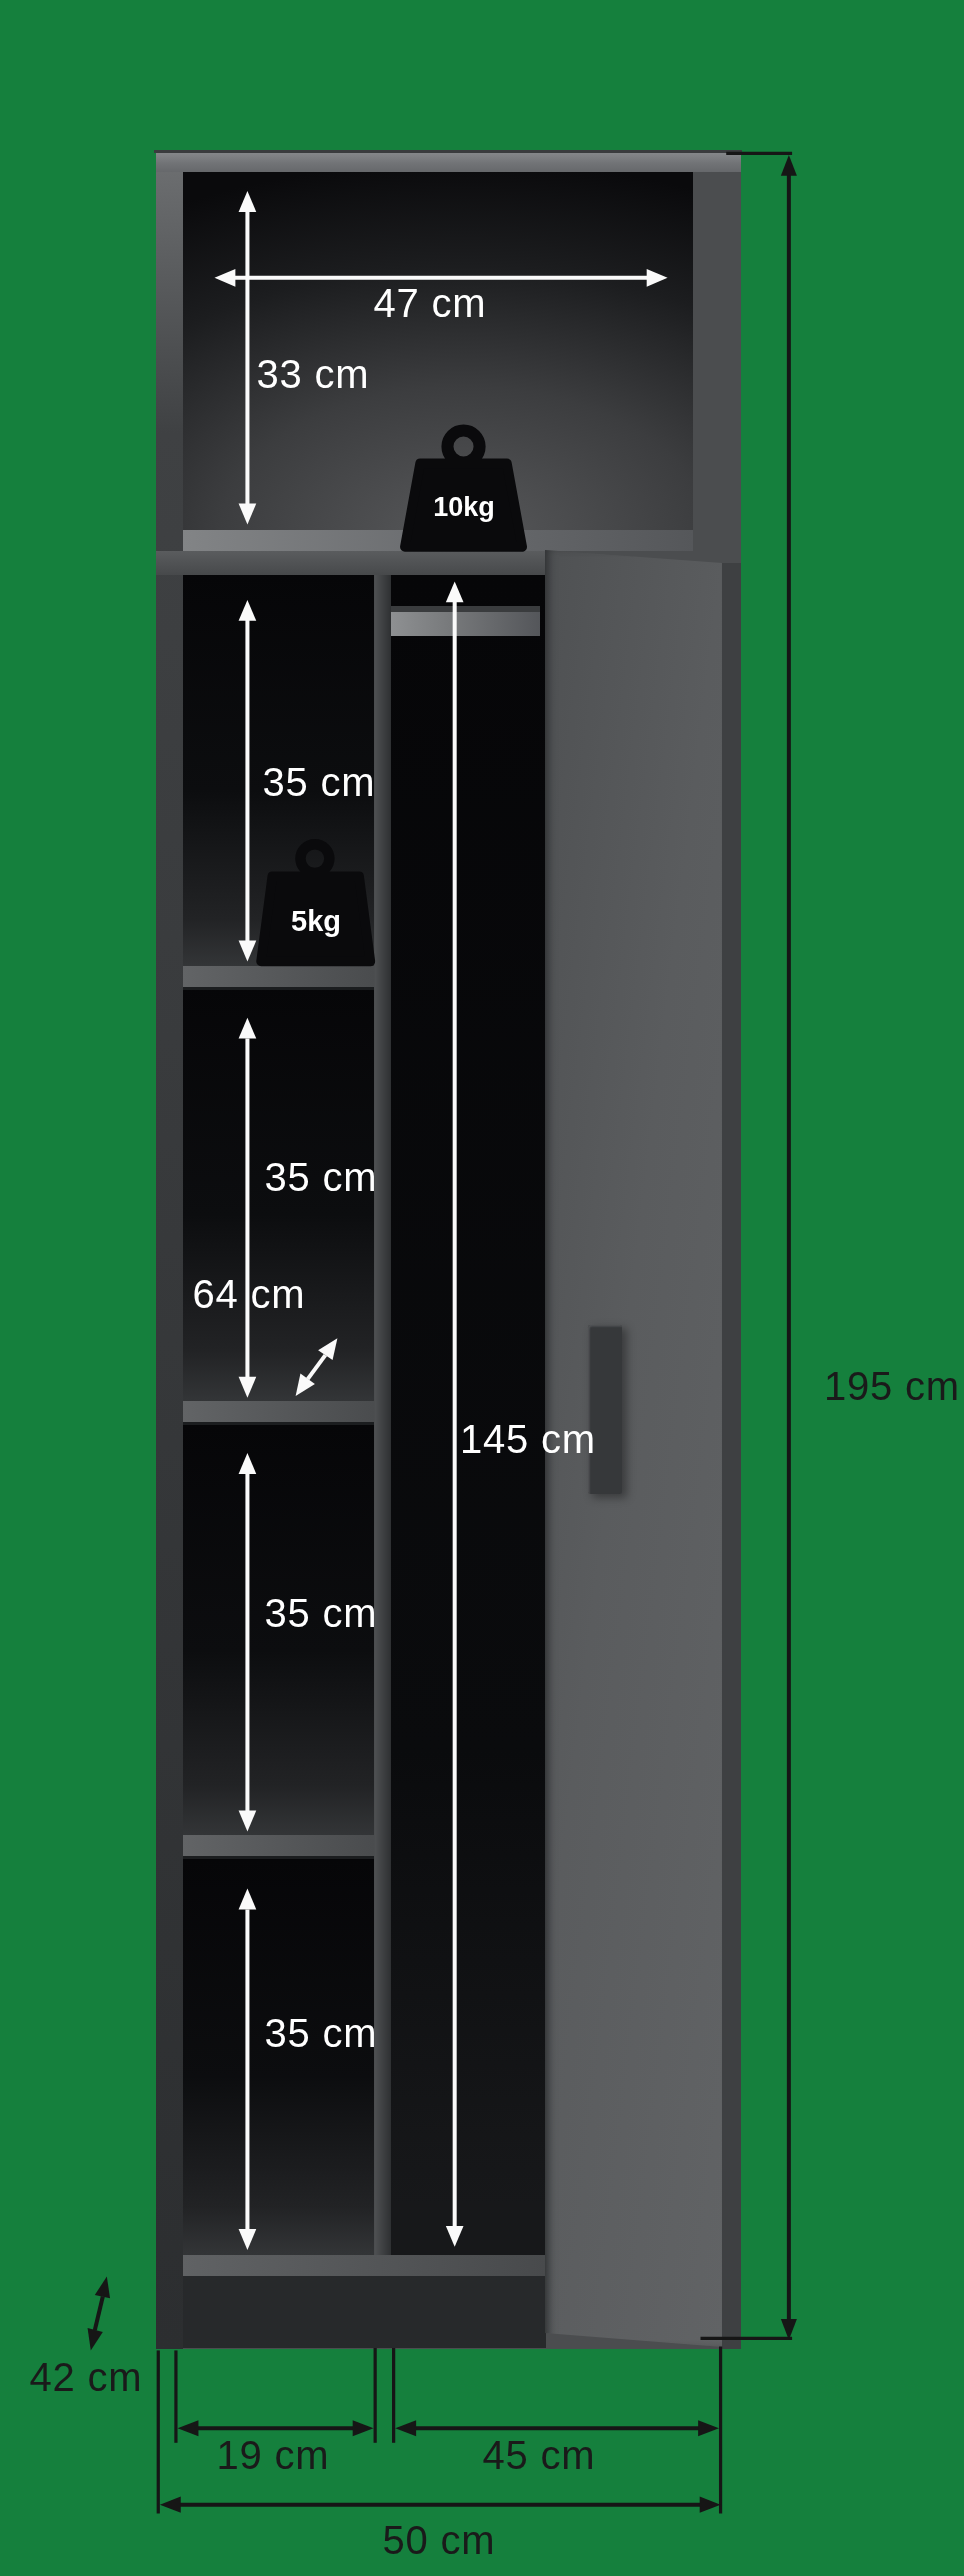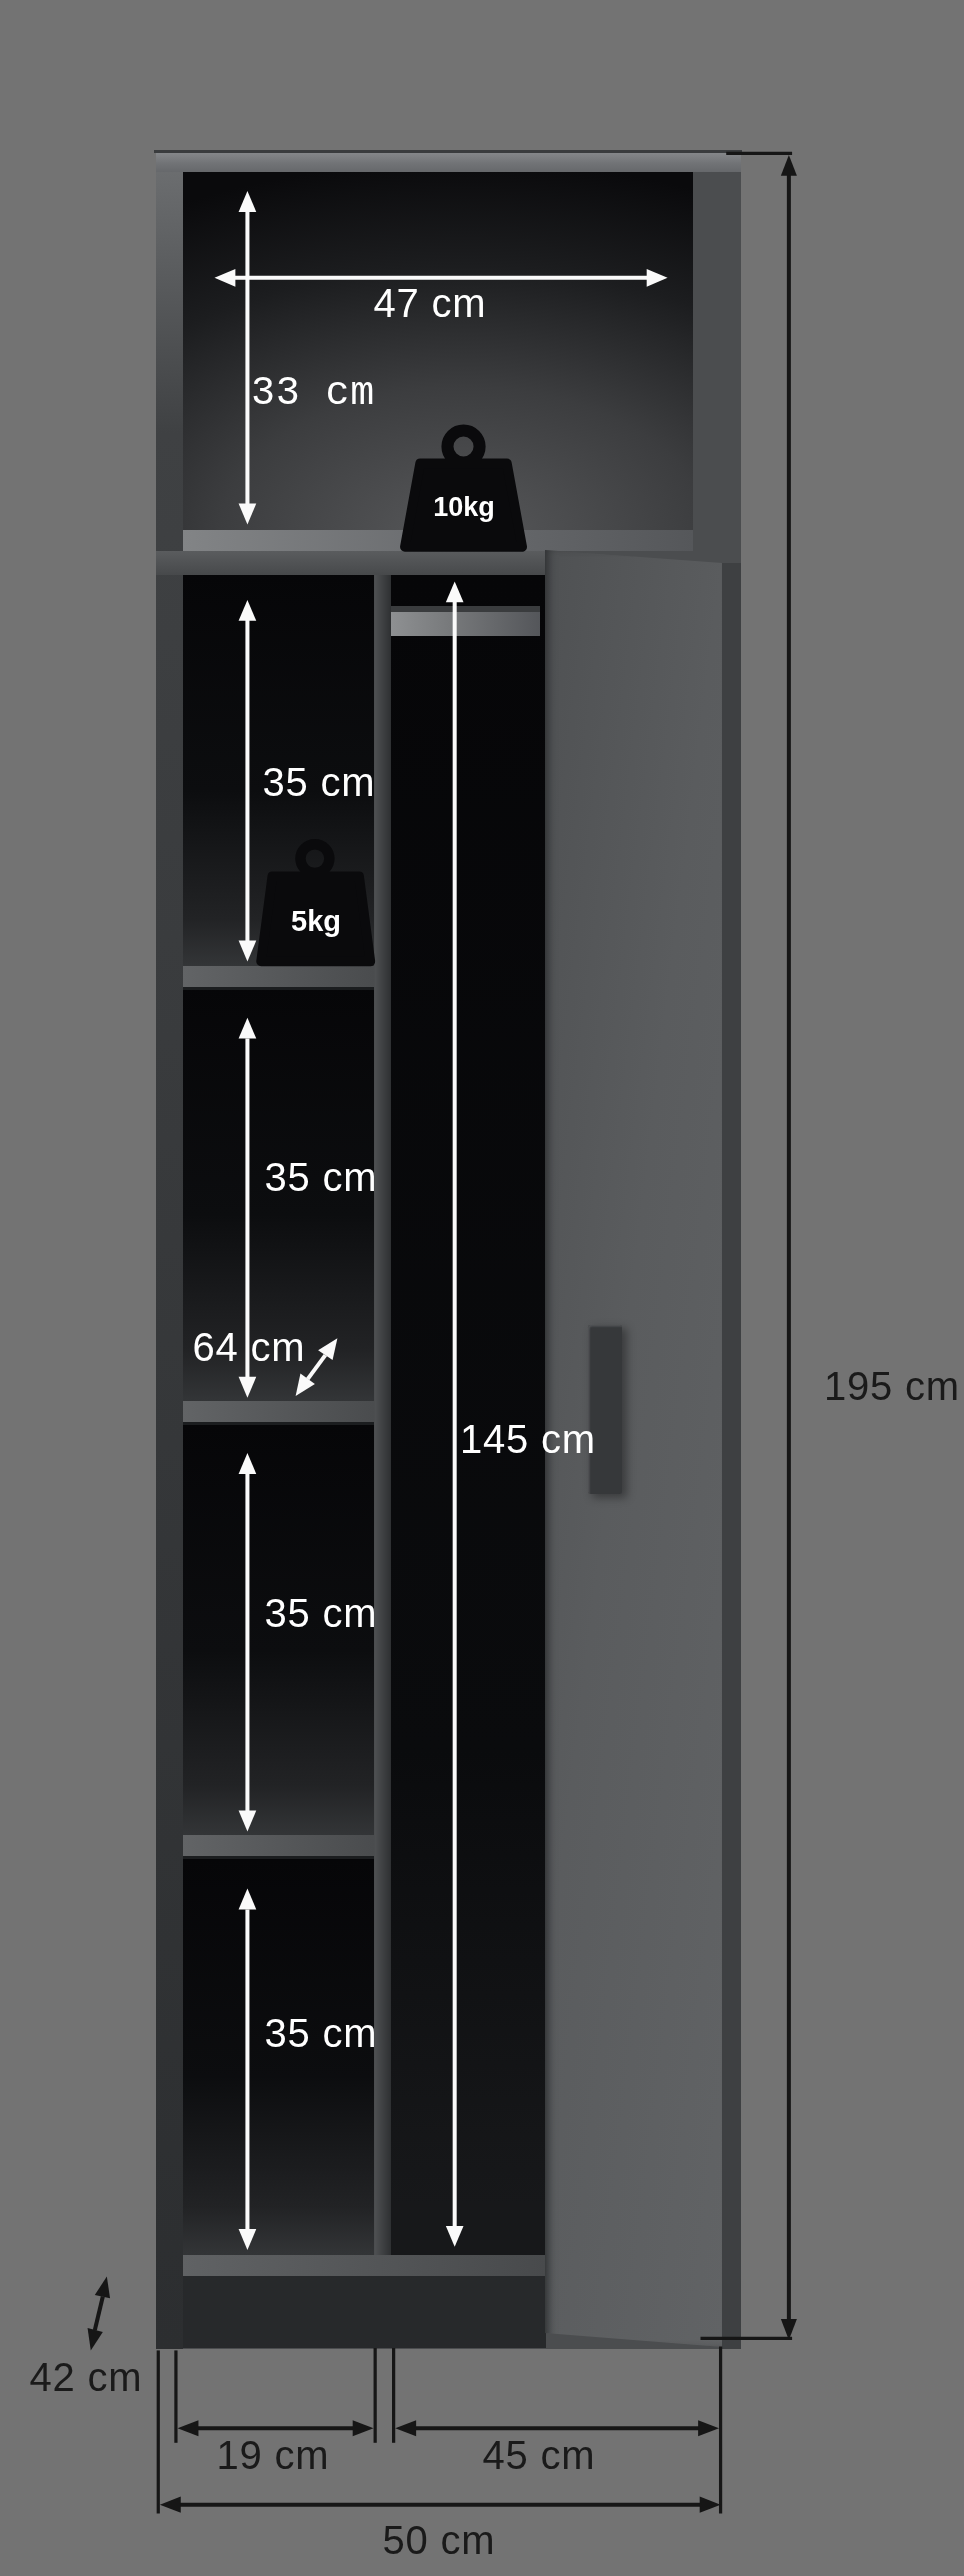--- a/index.html
+++ b/index.html
@@ -1,16 +1,16 @@
 <!DOCTYPE html>
 <html style="font-size:13px"><head>
 <meta charset="utf-8">
 <style>
   html,body{margin:0;padding:0;background:#ffffff;}
-  #stage{position:relative;width:964px;height:2576px;background:#737373;overflow:hidden;
+  #stage{position:relative;width:964px;height:2576px;background:#15803d;overflow:hidden;
          font-family:"Liberation Sans", "DejaVu Sans", sans-serif;}
   #stage div{position:absolute;}
   
   .top-line{left:154px;top:150px;width:588px;height:3.2px;background:#3a3c3e;}
   .top-edge{left:156px;top:153px;width:585px;height:19.3px;
             background:linear-gradient(180deg,#85878a 0%,#717376 55%,#66686b 100%);}
   .body{left:156px;top:172px;width:585px;height:2177px;background:#4b4d4f;}
   .left-side{left:156px;top:172px;width:27px;height:2177px;
              background:linear-gradient(180deg,#6b6d6f 0%,#3f4143 12%,#2c2e30 100%);}
   .top-compartment{left:183px;top:172px;width:510px;height:358px;
@@ -152,26 +152,26 @@
       <polygon points="492,3022 518,3012 518,3032" stroke="none"></polygon>
       <polygon points="895,3022 869,3012 869,3032" stroke="none"></polygon>
 
       <line x1="224" y1="3117" x2="872" y2="3117"></line>
       <polygon points="199,3117 225,3107 225,3127" stroke="none"></polygon>
       <polygon points="897,3117 871,3107 871,3127" stroke="none"></polygon>
     </g>
   </svg>
 
   <div class="lbl w" style="left:430px;top:303px;">47 cm</div>
-  <div class="lbl w" style="left:313px;top:394px;font-family:Liberation Mono, monospace;">33 cm</div>
+  <div class="lbl w" style="left:313px;top:374px;">33 cm</div>
   <div class="lbl wt" style="left:464px;top:507px;">10kg</div>
   <div class="lbl w" style="left:319px;top:782px;">35 cm</div>
   <div class="lbl wt wt5" style="left:316px;top:921px;">5kg</div>
   <div class="lbl w" style="left:321px;top:1177px;">35 cm</div>
-  <div class="lbl w" style="left:249px;top:1347px;text-align:center;">64 cm</div>
+  <div class="lbl w" style="left:249px;top:1294px;text-align:center;">64 cm</div>
   <div class="lbl w" style="left:528px;top:1439px;">145 cm</div>
   <div class="lbl w" style="left:321px;top:1613px;">35 cm</div>
   <div class="lbl w" style="left:321px;top:2033px;">35 cm</div>
   <div class="lbl k" style="left:864px;top:1386px;margin-left:28px;">195 cm</div>
   <div class="lbl k" style="left:86px;top:2377px;">42 cm</div>
   <div class="lbl k" style="left:273px;top:2455px;">19 cm</div>
   <div class="lbl k" style="left:539px;top:2455px;">45 cm</div>
   <div class="lbl k" style="left:427px;top:2540px;margin-left:12px;">50 cm</div>
 </div>
 

